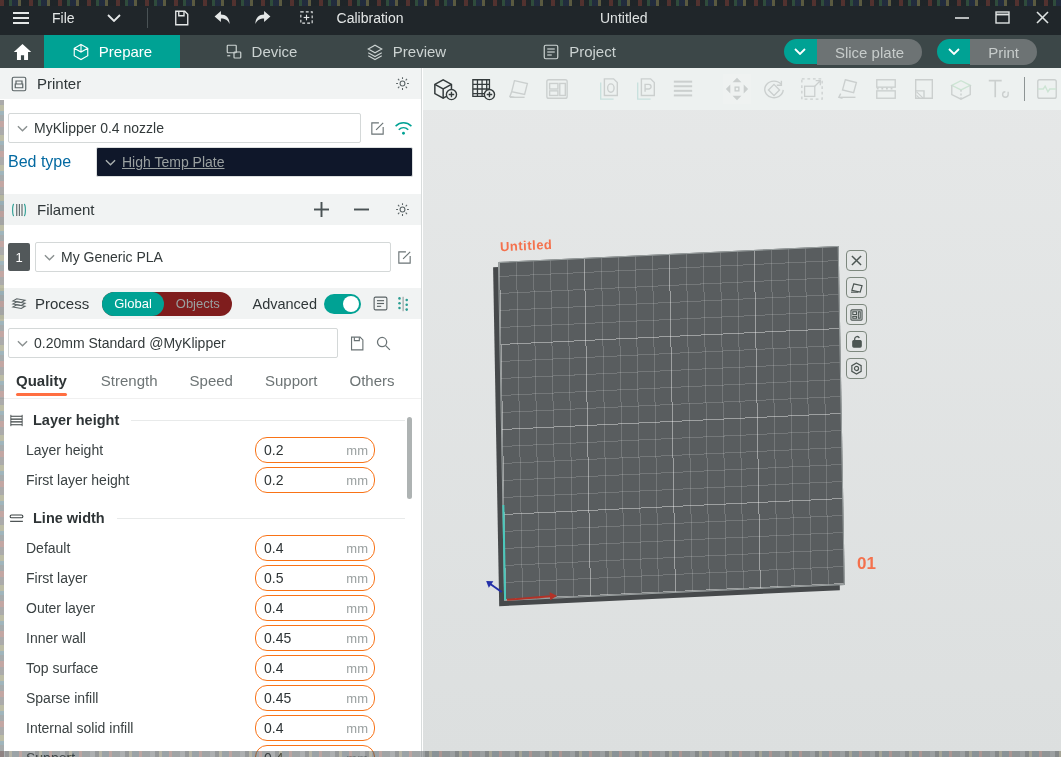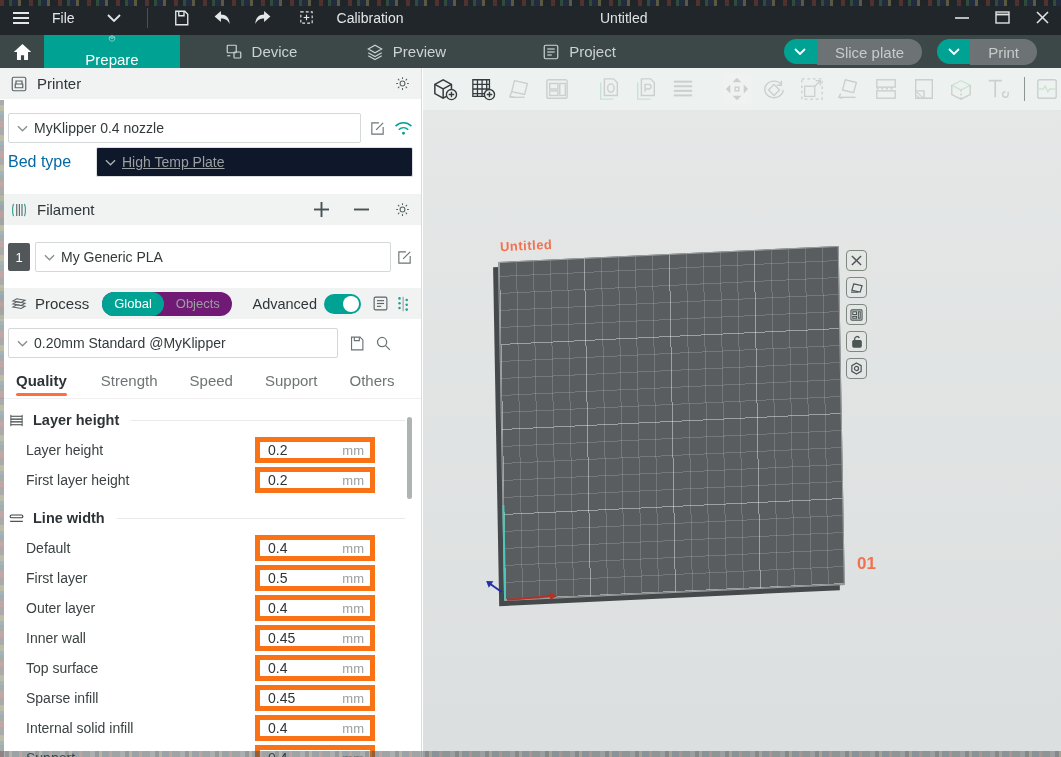--- a/index.html
+++ b/index.html
@@ -15,55 +15,55 @@
   .tb-btn { width:34px; height:30px; display:flex; align-items:center; justify-content:center; }
   .win-title { position:absolute; left:600px; top:0; height:35px; display:flex; align-items:center; font-size:14px; color:#dfe3e3; }
   .win-ctrls { position:absolute; right:6px; top:0; height:35px; display:flex; align-items:center; gap:14px; color:#dfe3e3; }
   .win-btn { width:26px; height:26px; display:flex; align-items:center; justify-content:center; }
 
   
   .tabbar { position:absolute; left:0; top:35px; width:1061px; height:33px; background:#3c4748; display:flex; align-items:stretch; }
   .home-tab { width:44px; display:flex; align-items:center; justify-content:center; }
   .main-tab { display:flex; align-items:center; justify-content:center; gap:9px; color:#ccd3d2; font-size:15px; }
   .main-tab.active { background:#00a294; color:#fff; }
-  .t-prepare { width:136px;flex-direction:column; }
+  .t-prepare { width:136px; }
   .t-preview { width:128px; margin-left:22px; }
   .t-device  { width:118px; margin-left:22px; }
   .t-project { width:122px; margin-left:48px; }
   .split-btns { position:absolute; top:39px; right:24px; display:flex; gap:15px; }
   .split { display:flex; height:25px; }
   .split .chev { width:33px; background:#00a294; border-radius:13px 0 0 13px; display:flex; align-items:center; justify-content:center; color:#fff; }
   .split .pill { background:#6d7374; border-radius:0 13px 13px 0; color:#c7cccb; font-size:15px; display:flex; align-items:center; justify-content:center; padding:13px 18px; }
 
   
   .sidepanel { position:absolute; left:0; top:68px; width:422px; height:689px; background:#fff; border-right:1px solid #d8dcdc; overflow:hidden; }
   .sec-header { height:31px; background:#f1f3f3; display:flex; align-items:center; padding:0 10px; gap:9px; color:#2f3638; }
   .sec-title { font-size:15px; color:#2f3638; }
   .sec-spacer { flex:1; }
   .hdr-ic { color:#5a6365; }
   .combo { height:30px; background:#fff; border:1px solid #d4d8d8; border-radius:2px; display:flex; align-items:center; padding:0 8px; gap:6px; font-size:14px; color:#333a3b; }
   .combo .cv { white-space:nowrap; }
   .combo.gray { background:#0f172a; color:#9aa0a0; border-color:#dcdfdf;text-decoration:underline; }
   .row { display:flex; align-items:center; }
   .badge1 { width:22px; height:28px; background:#52585a; color:#fff; font-size:13px; display:flex; align-items:center; justify-content:center; border-radius:2px; }
-  .scope-pill { height:24px; background:#701a75; border-radius:12px; display:flex; align-items:center; font-size:13px; }
+  .scope-pill { height:24px; background:#7f1d1d; border-radius:12px; display:flex; align-items:center; font-size:13px; }
   .scope-seg { padding:0 12px; height:24px; display:flex; align-items:center; border-radius:12px; color:#9aa0a0; }
   .scope-seg.active { background:#00a294; color:#fff; }
   .toggle { width:37px; height:20px; background:#00a294; border-radius:10px; position:relative; }
   .toggle .knob { position:absolute; right:2px; top:2px; width:16px; height:16px; background:#fff; border-radius:50%; }
   .param-tabs { display:flex; align-items:flex-end; height:33px; padding:0 16px; gap:0; border-bottom:1px solid #f0f0f0; }
   .ptab { font-size:15px; color:#6d7475; padding-bottom:9px; position:relative; }
   .ptab.active { color:#2e3436; font-weight:bold; }
   .ptab.active .uline { position:absolute; left:0; right:0; bottom:2px; height:3px; background:#ff6e41; border-radius:2px; }
   .group-hd { display:flex; align-items:center; gap:8px; padding:0 8px; height:30px; margin-top:6px; }
   .group-hd .gt { font-size:14.5px; font-weight:bold; color:#2e3436; white-space:nowrap; }
   .group-hd .hr { flex:1; height:1px; background:#e8eaea; margin-left:4px; margin-right:8px; }
   .prow { display:flex; align-items:center; height:30px; padding-left:26px; }
   .prow .plabel { font-size:14px; color:#3b4243; flex:1; }
-  .field { width:120px; height:26px; border:5px solid #f97316; border-radius:0; display:flex; align-items:center; margin-right:46px; background:#fff; }
+  .field { width:120px; height:26px; border:1px solid #f97316; border-radius:12px; display:flex; align-items:center; margin-right:46px; background:#fff; }
   .field input { width:66px; border:none; outline:none; font-size:14px; color:#2e3436; padding-left:8px; background:transparent; font-family:"Liberation Sans",sans-serif; }
   .field .unit { flex:1; text-align:right; padding-right:6px; font-size:13px; color:#9aa0a0; }
   .pscroll { position:absolute; right:9px; top:349px; width:5px; height:82px; background:#aeb3b3; border-radius:3px; }
 
   
   .viewport { position:absolute; left:423px; top:68px; width:638px; height:689px; background:linear-gradient(#e6e8e8, #dcdfdf); overflow:hidden; }
   .vtoolbar { position:absolute; left:0; top:0; width:638px; height:42px; background:#edf1f0; display:flex; align-items:center; padding-left:8px; }
   .tool { width:30px; height:30px; display:flex; align-items:center; justify-content:center; color:#3b4243; margin-right:9px; }
   .tool.dis { opacity:0.18; }
   .tool-hl { background:#f8fafa; }

